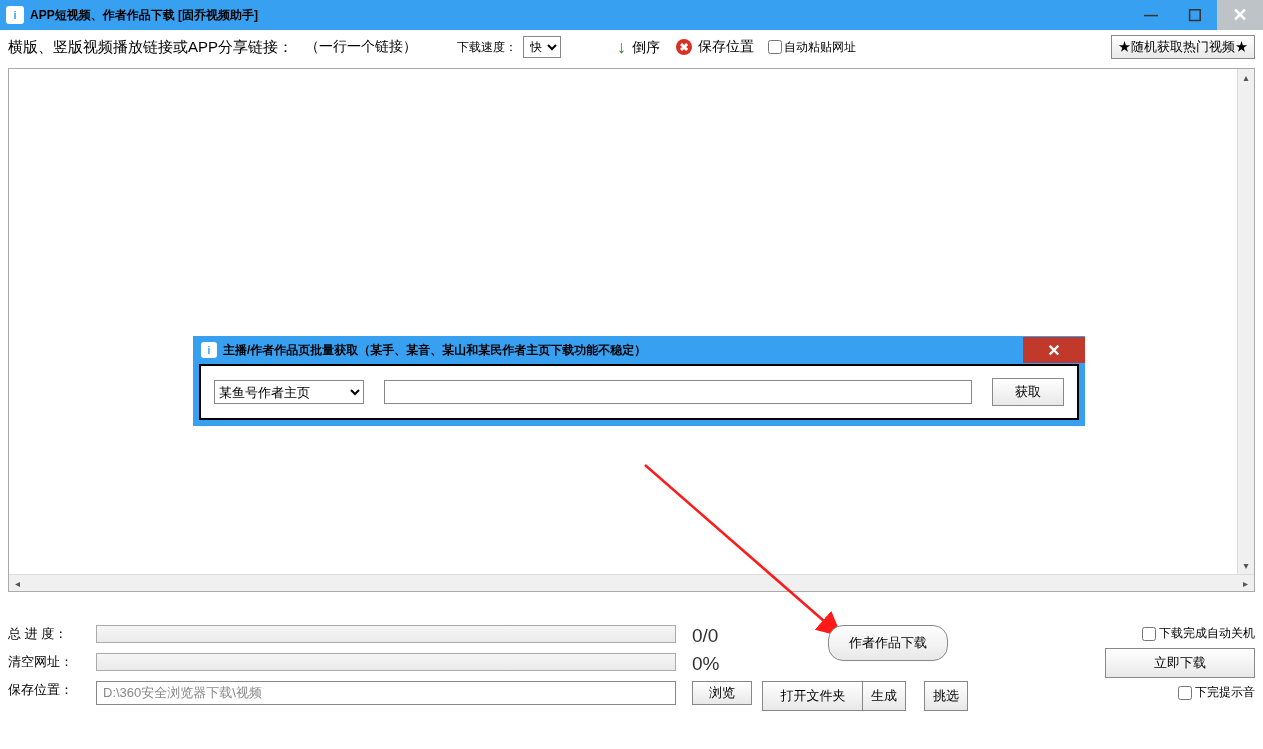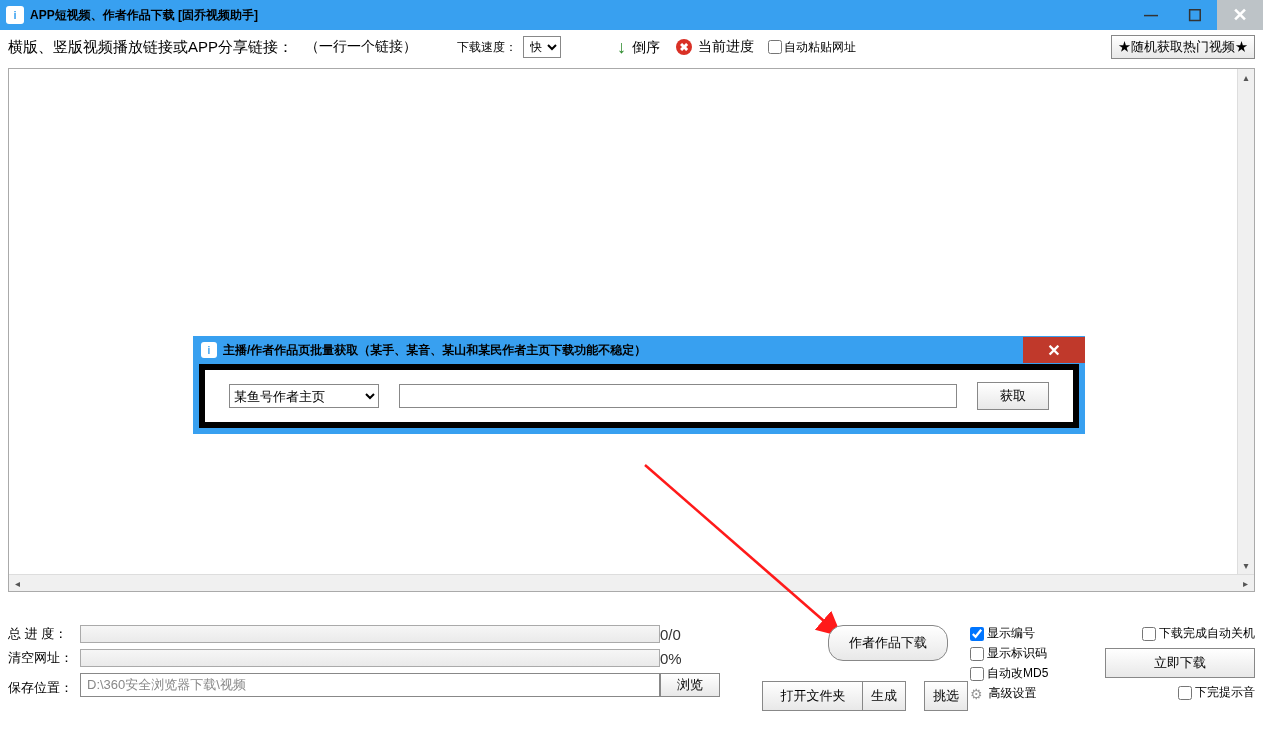--- a/index.html
+++ b/index.html
@@ -34,35 +34,35 @@
 .main-area .scroll-v .arr { height: 17px; text-align: center; font-size: 10px; color: #555; line-height: 17px; }
 .main-area .scroll-h { position: absolute; left: 0; right: 0; bottom: 0; height: 17px; background: #f0f0f0; border-top: 1px solid #ddd; display: flex; }
 .main-area .scroll-h .arr { width: 17px; text-align: center; font-size: 10px; color: #555; line-height: 17px; }
 
 
 .dialog { position: absolute; left: 193px; top: 336px; width: 892px; background: #38a0f0; border: 0; }
 .dialog .d-title { height: 28px; display: flex; align-items: center; padding-left: 8px; font-weight: bold; font-size: 13px; color: #000; }
 .dialog .d-title .d-icon { width: 16px; height: 16px; background: #fff; border-radius: 3px; display: flex; align-items: center; justify-content: center; margin-right: 6px; color: #38a0f0; font-size: 10px; font-weight: bold; }
 .dialog .d-title .spacer { flex: 1; }
 .dialog .d-title .d-close { width: 62px; height: 26px; background: #c0392b; color: #fff; display: flex; align-items: center; justify-content: center; font-size: 16px; }
-.dialog .d-body { background: #fff; margin: 0 6px 6px 6px; padding: 12px 24px; display: flex; align-items: center; gap: 20px; border: 6px solid #000000; }
+.dialog .d-body { background: #fff; margin: 0 6px 6px 6px; padding: 12px 13px; display: flex; align-items: center; gap: 20px; border: 2px solid #000000; }
 .dialog .d-body select { width: 150px; height: 24px; border: 1px solid #888; background: #fff; font-size: 13px; }
 .dialog .d-body input[type=text] { flex: 1; height: 24px; border: 1px solid #888; padding: 0 4px; }
 .dialog .d-body button { width: 72px; height: 28px; border: 1px solid #888; background: linear-gradient(#fff,#e8e8e8); font-size: 13px; }
 
 
 .arrow-annot { position: absolute; left: 640px; top: 460px; pointer-events: none; }
 
 
 .bottom { position: absolute; left: 8px; right: 8px; bottom: 8px; height: 116px; border: 0; }
-.row { display: flex; align-items: flex-end; gap: 0; margin-bottom: 6px; }
+.row { display: flex; align-items: flex-start; gap: 16px; margin-bottom: 6px; }
 .row .lbl { width: 72px; font-size: 13px; }
 .row .lbl2 { width: 72px; font-size: 13px; }
 .progress { flex: 0 0 580px; height: 18px; border: 1px solid #aaa; background: linear-gradient(#f6f6f6,#eaeaea); }
-.row .pval { font-size: 15px; color: #333; }
+.row .pval { font-size: 19px; color: #333; }
 .btn { border: 1px solid #888; background: linear-gradient(#fff,#e8e8e8); height: 28px; padding: 0 12px; font-size: 13px; display: inline-flex; align-items: center; justify-content: center; }
 .btn.sm { height: 24px; padding: 0 8px; }
 .pathbox { flex: 0 0 580px; height: 24px; border: 1px solid #888; padding: 2px 6px; color: #888; font-size: 13px; }
 .cbx { display: flex; align-items: center; gap: 3px; font-size: 13px; }
 .cbx input { width: 14px; height: 14px; }
 .right-col { position: absolute; right: 0; top: 0; display: flex; flex-direction: column; gap: 6px; align-items: flex-end; }
 .right-col .btn.big { width: 150px; height: 30px; justify-content: center; }
 .mid-col { position: absolute; left: 820px; top: 0; }
 .mid-col .btn { width: 120px; height: 36px; border-radius: 15px; }
 .opt-col { position: absolute; left: 962px; top: 0; display: flex; flex-direction: column; gap: 3px; }
@@ -88,21 +88,21 @@
   <span class="label1">横版、竖版视频播放链接或APP分享链接：</span>
   <span class="hint">（一行一个链接）</span>
   <div class="gap1"></div>
   <span>下载速度：</span>
   <select>
     <option>快</option>
   </select>
   <span class="arrow-down">↓</span>
   <span class="daoxu">倒序</span>
   <span class="cancel-icon">✖</span>
-  <span class="clearlabel">当前进度</span>
+  <span class="clearlabel">保存位置</span>
   <label class="cb">
     <input type="checkbox" style="">
     <span>自动粘贴网址</span>
   </label>
   <div class="spacer2"></div>
   <button class="randbtn">★随机获取热门视频★</button>
 </div>
 
 <div class="main-area">
   <div class="scroll-v">
@@ -168,38 +168,20 @@
 
   <div class="open-folder">
     <button class="btn" style="width:102px;height:30px">打开文件夹</button>
   </div>
 
   <div class="gen-btns">
     <button class="btn">生成</button>
     <button class="btn">挑选</button>
   </div>
 
-  <div class="opt-col">
-    <label class="cbx">
-        <input type="checkbox" checked="" style="">
-        <span>显示编号</span>
-      </label>
-    <label class="cbx">
-        <input type="checkbox" style="">
-        <span>显示标识码</span>
-      </label>
-    <label class="cbx">
-        <input type="checkbox" style="">
-        <span>自动改MD5</span>
-      </label>
-    <div class="cbx">
-        <span class="gear">⚙</span>
-        <span>高级设置</span>
-      </div>
-  </div>
 
   <div class="right-col">
     <label class="cbx">
         <input type="checkbox" style="">
         <span>下载完成自动关机</span>
       </label>
     <button class="btn big">立即下载</button>
     <label class="cbx" style="margin-left:40px">
         <input type="checkbox" style="">
         <span>下完提示音</span>

